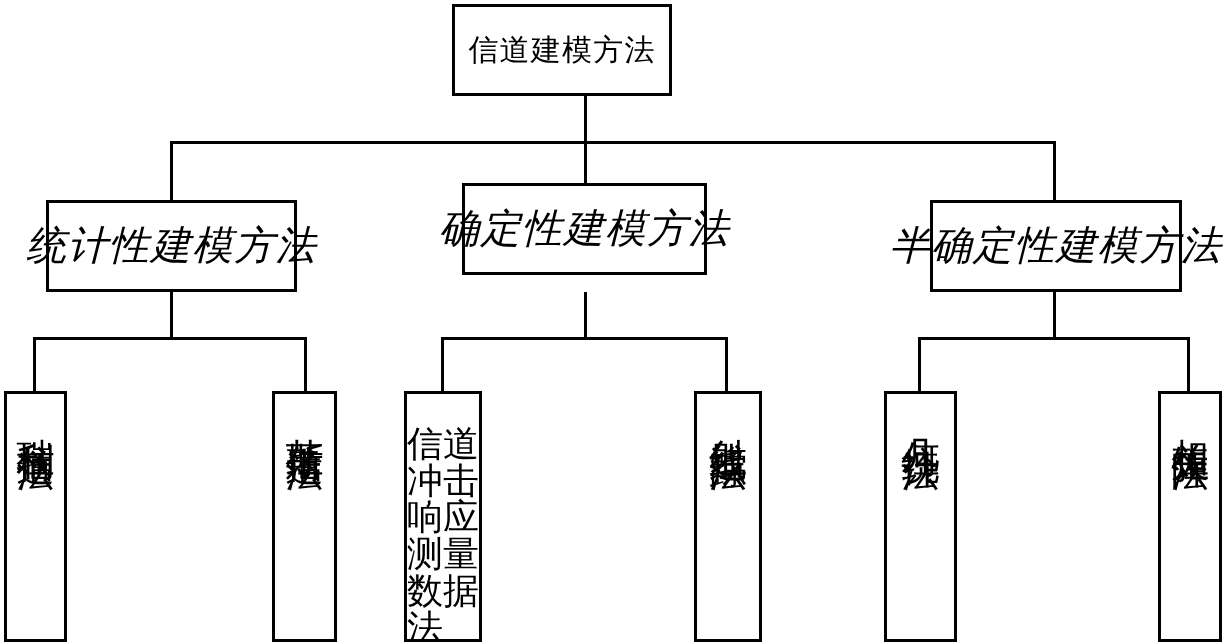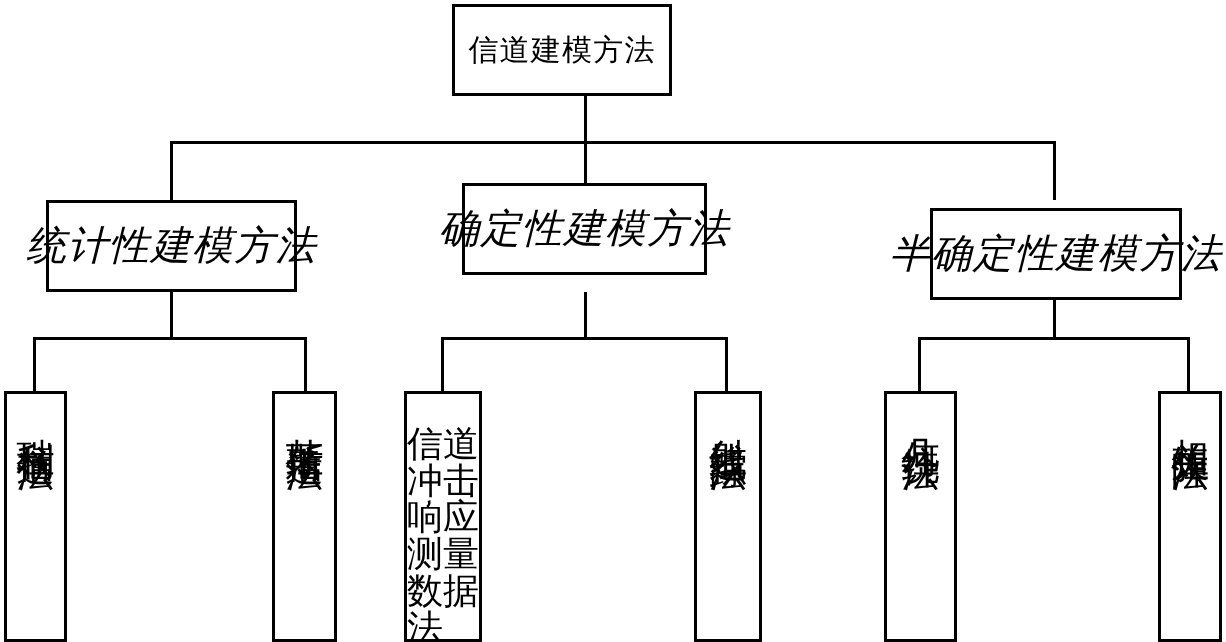--- a/index.html
+++ b/index.html
@@ -45,21 +45,21 @@
     width: 220px;
     height: 92px;
   }
   #node-root .node-label { font-size: 30px; }
 
   
   .level2 { height: 92px; }
   .level2 .node-label { font-size: 40px; font-style: italic; }
   #node-statistical   { left: 46px;  top: 200px; width: 251px; }
   #node-deterministic { left: 462px; top: 183px; width: 245px; }
-  #node-semi          { left: 930px; top: 208px; width: 252px; }
+  #node-semi          { left: 930px; top: 200px; width: 252px; }
 
   
   .leaf {
     top: 391px;
     height: 251px;
     align-items: flex-start;
     justify-content: center;
     padding-top: 14px;
   }
   .leaf .node-label {

